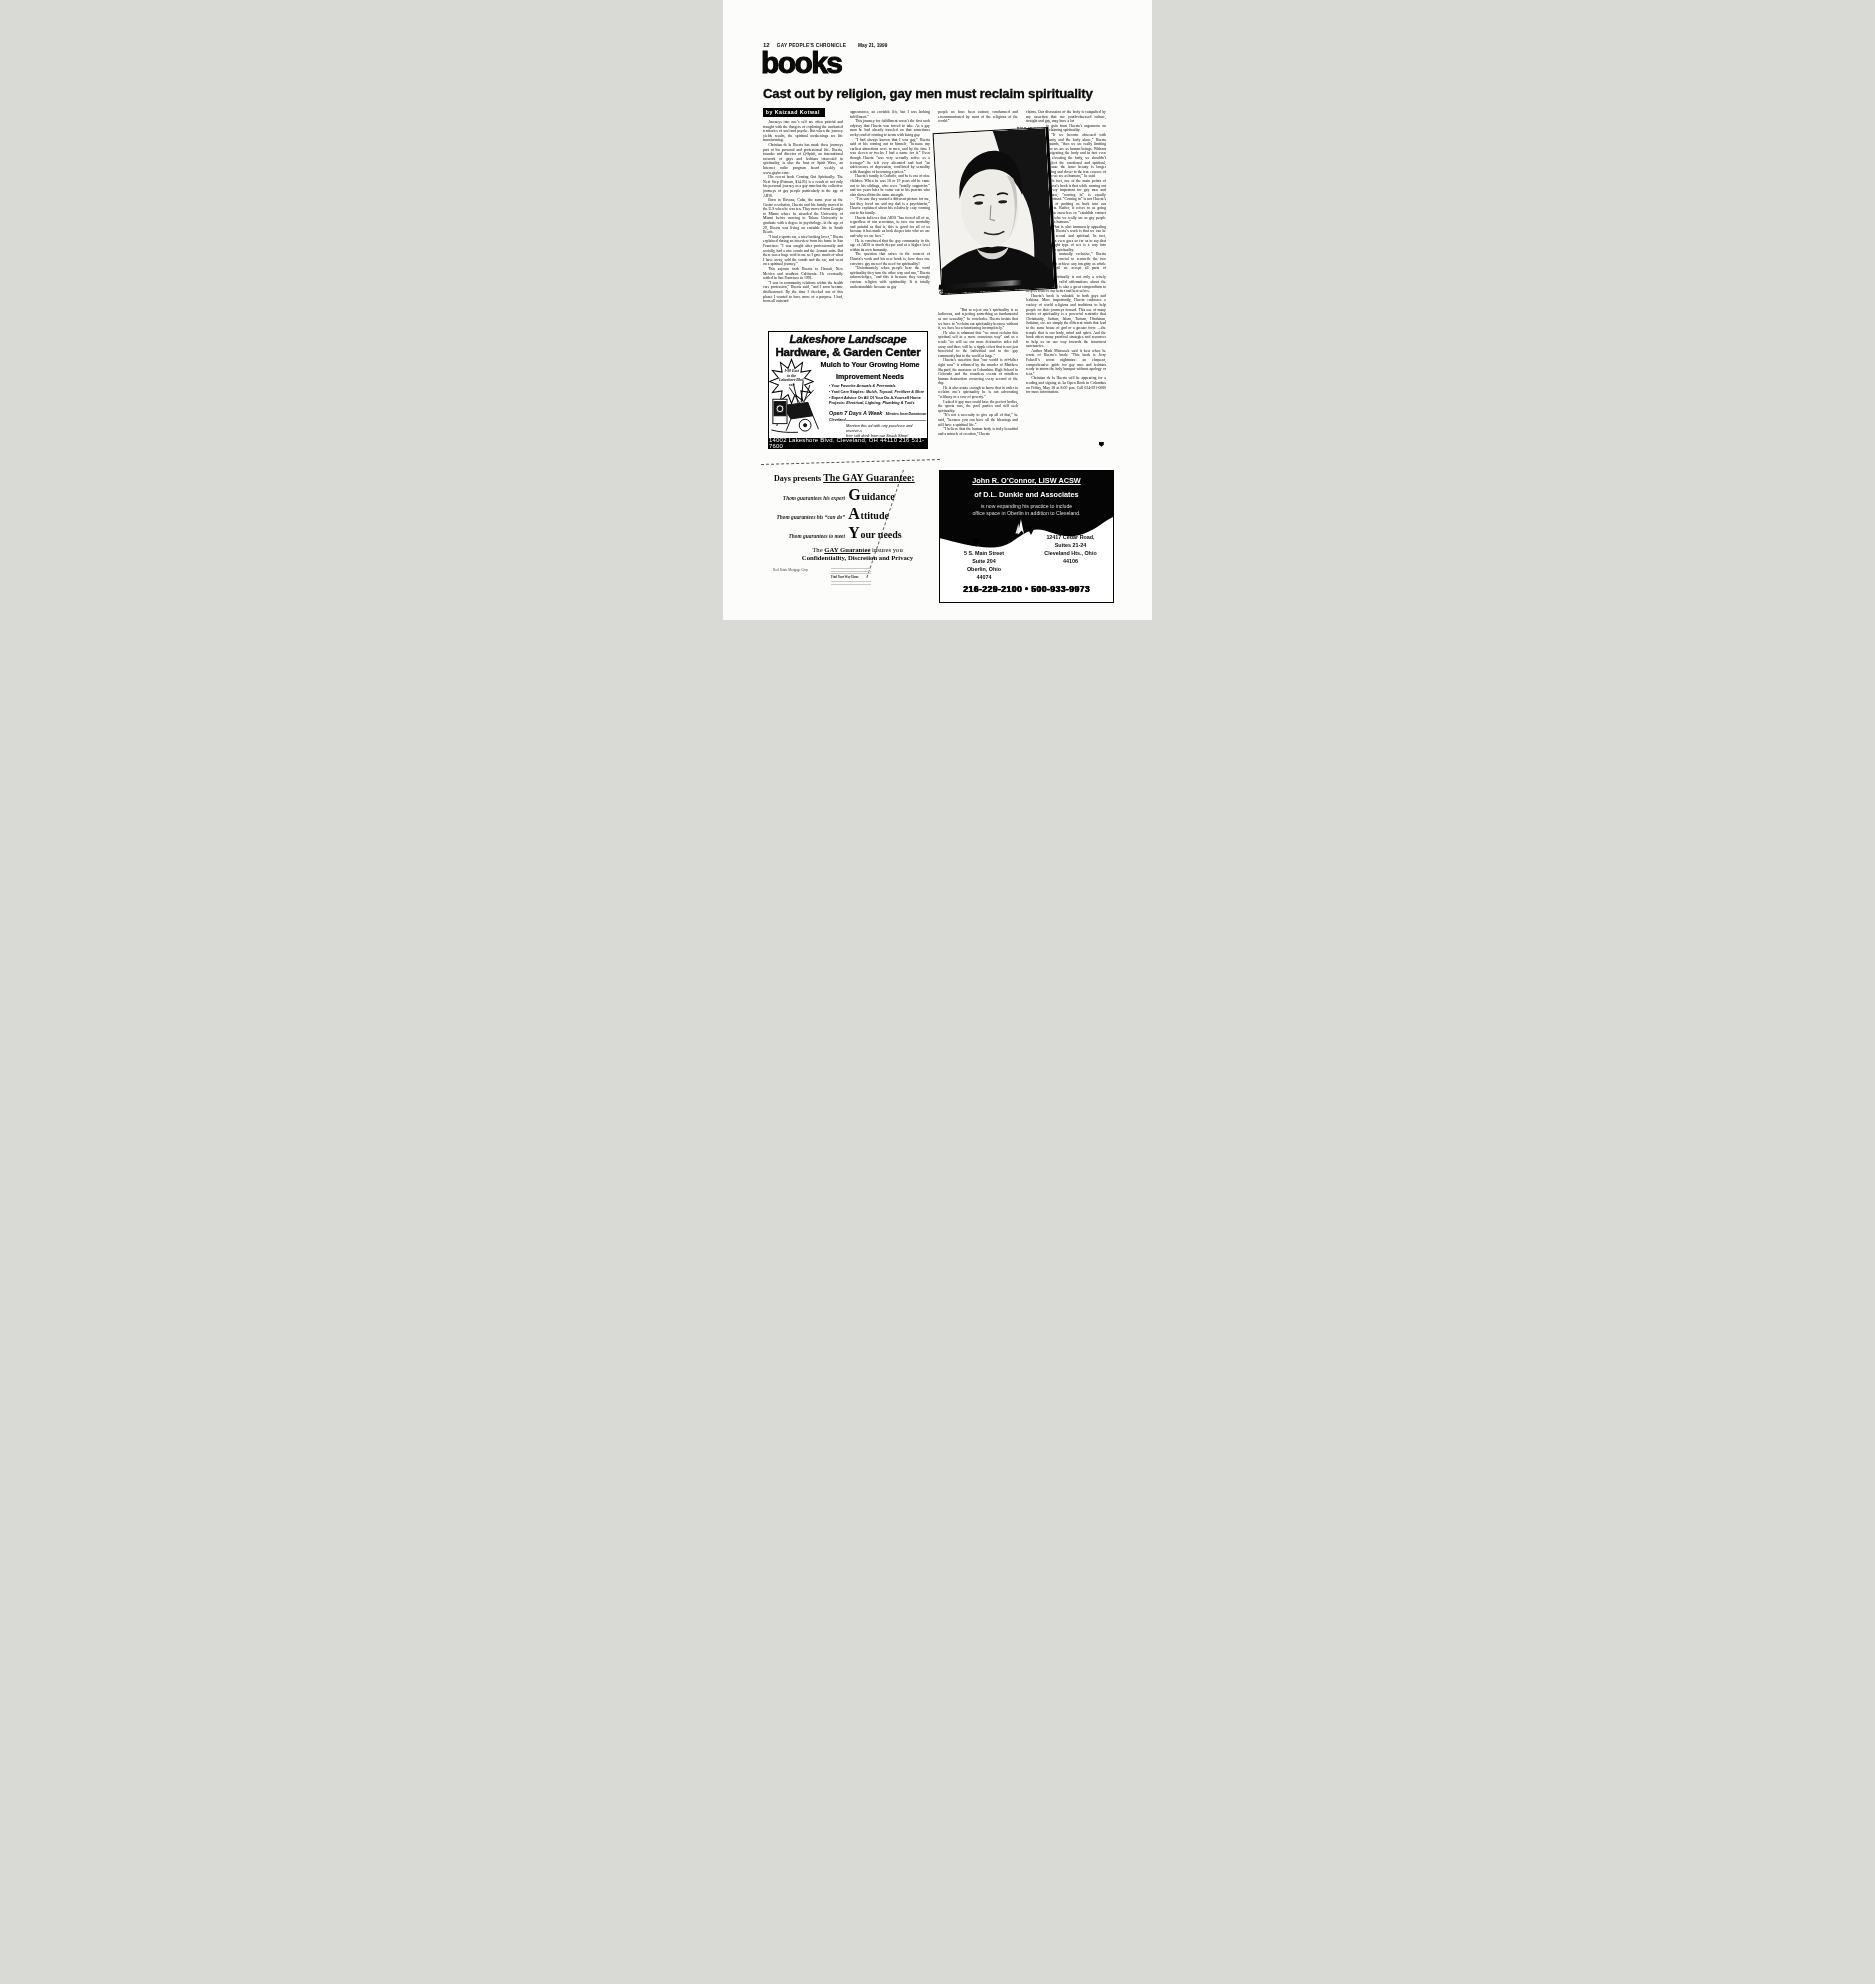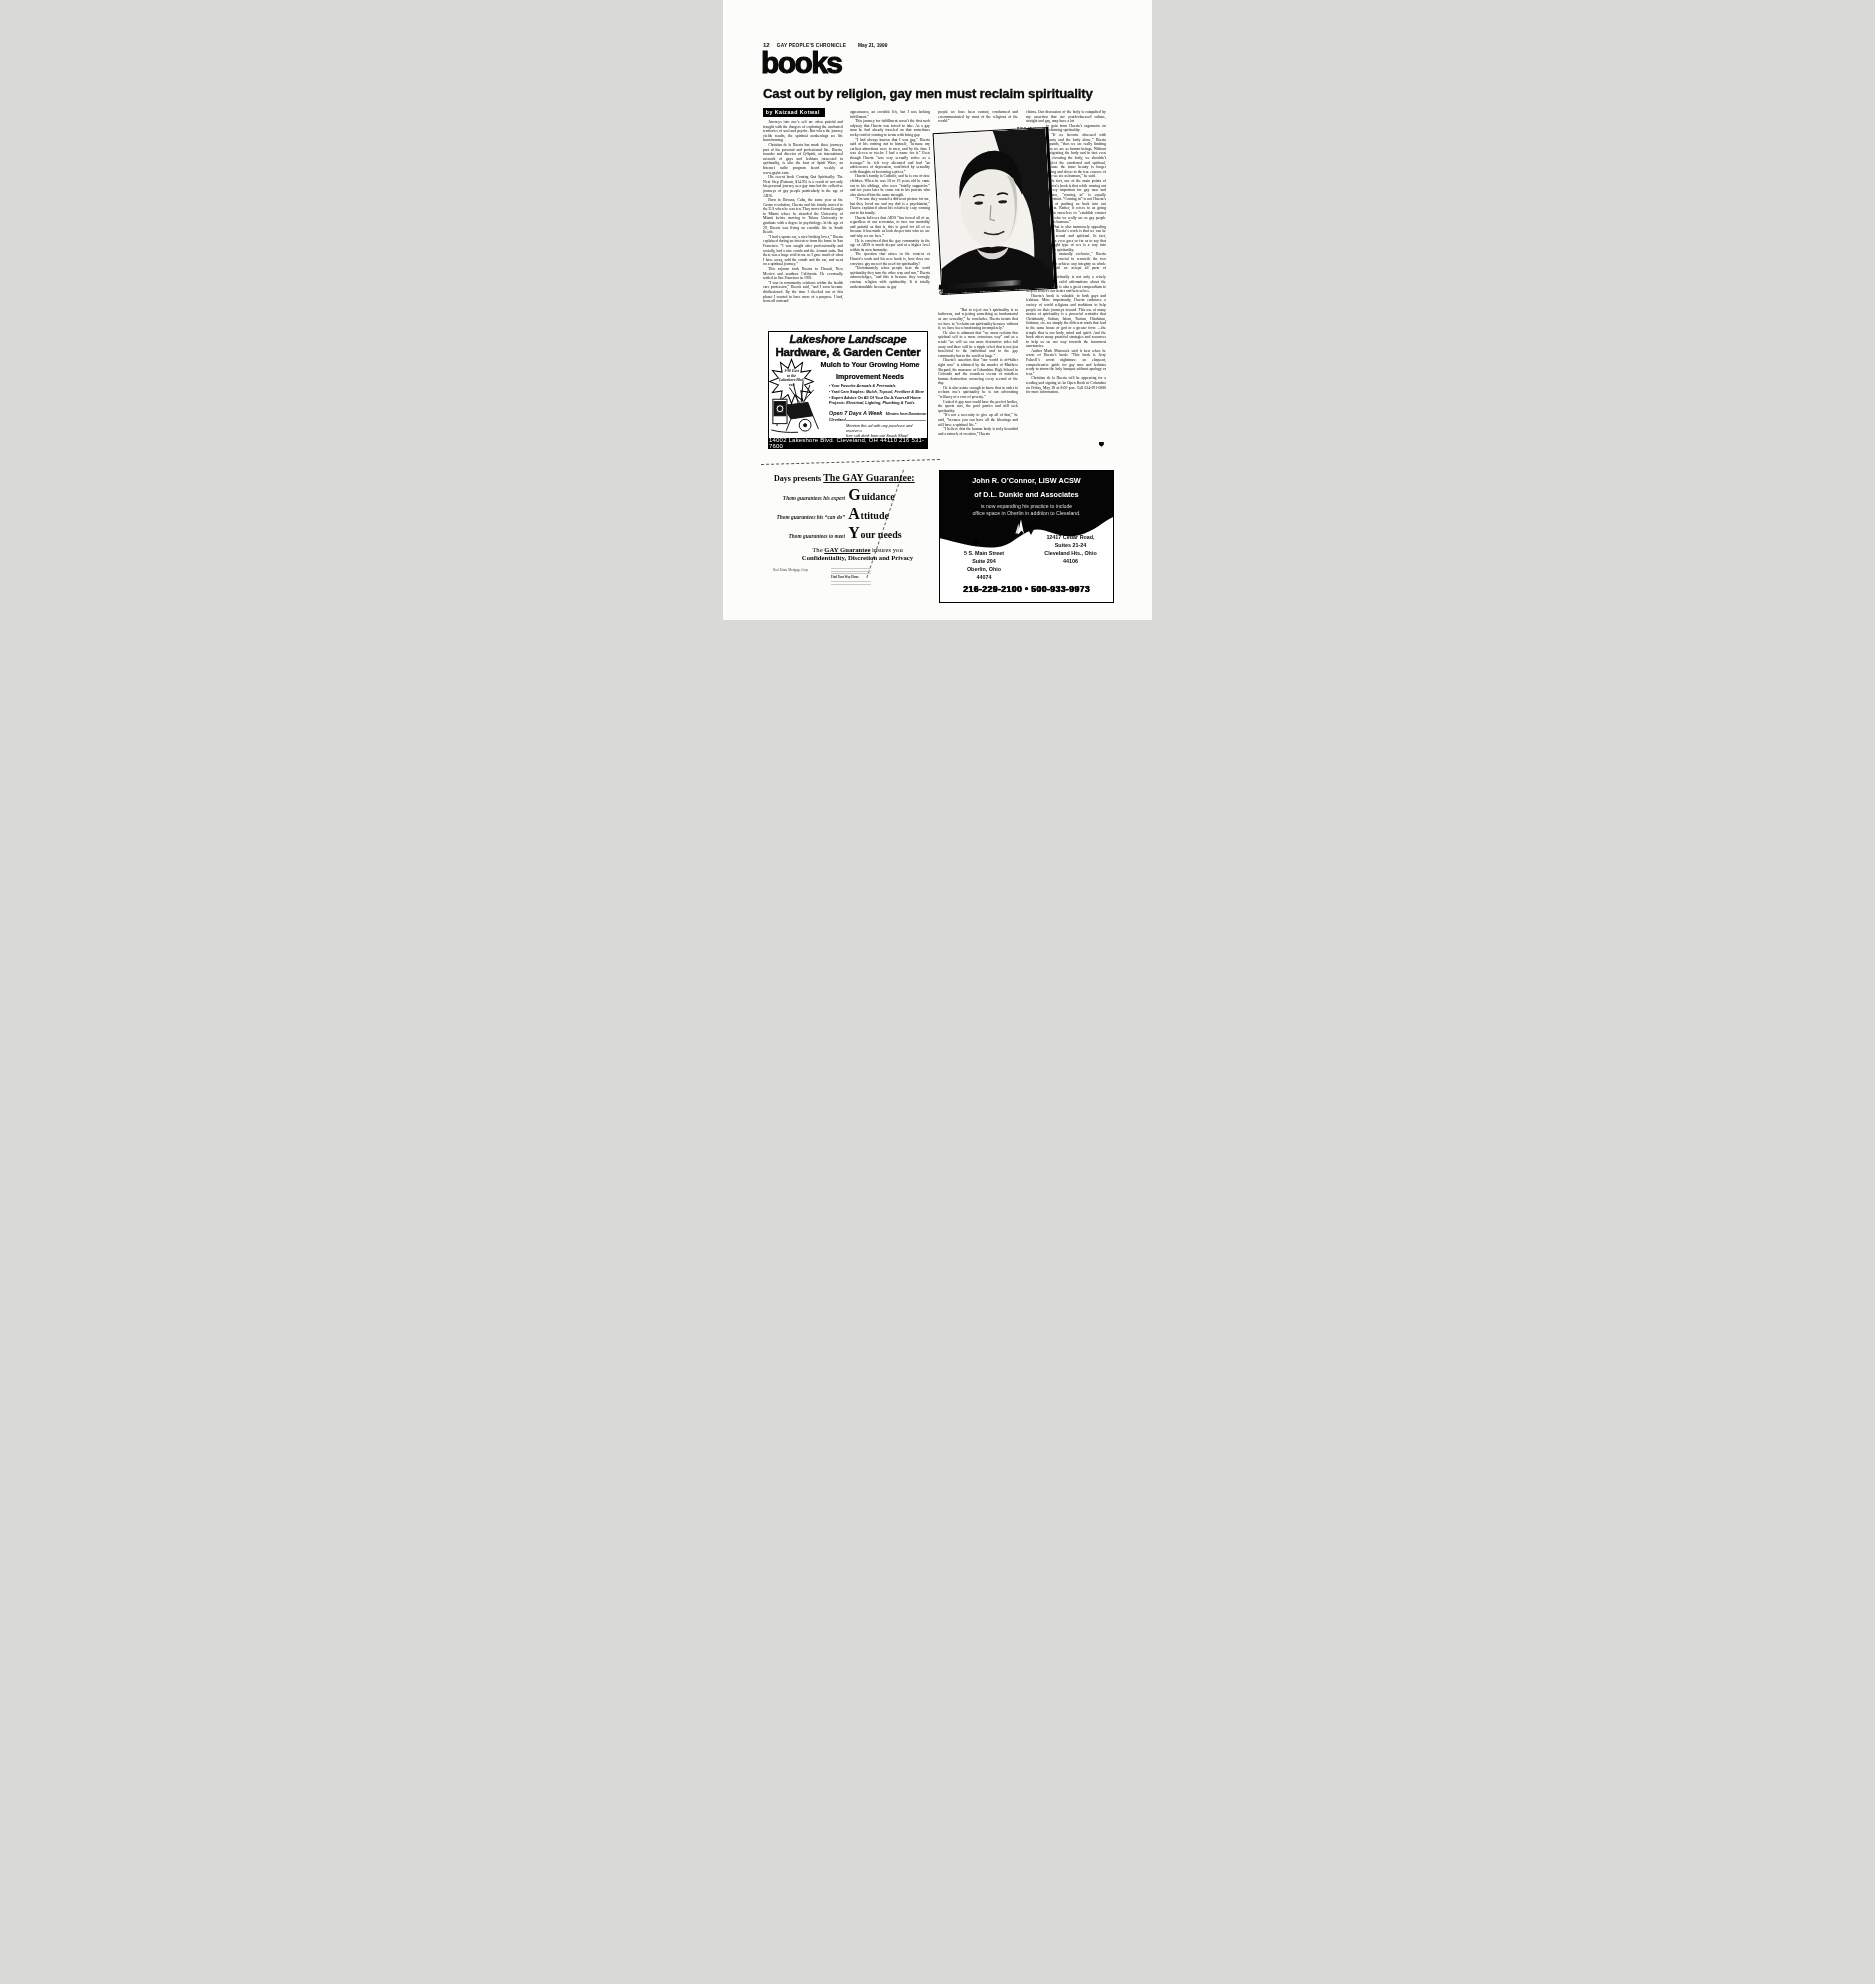--- a/index.html
+++ b/index.html
@@ -86,21 +86,21 @@
   .thom-close2{text-align:center;font-size:6.7px;font-weight:bold;margin-top:0.8px;}
   .fineL{position:absolute;left:50px;top:568px;font-size:3.2px;color:#444;}
   .fineL .sub{font-size:2.4px;color:#999;margin-top:2.4px;margin-left:16px;}
   .fineR{position:absolute;left:108px;top:567px;width:40px;font-size:2.5px;color:#999;line-height:1.6;}
   .fineR .bar{height:1.2px;background:#c9c9c6;margin:1.2px 0;}
   .fineR .bold{color:#333;font-weight:bold;font-size:3px;}
   
   .ocon{position:absolute;left:216px;top:470px;width:173px;height:131px;border:1.2px solid #000;
         background:#fff;overflow:hidden;font-family:"Liberation Sans",sans-serif;}
   .ocon-blob{position:absolute;left:0;top:0;width:173px;height:84px;}
-  .ocon-t1{position:relative;color:#fff;text-align:center;margin-top:5.2px;font-size:7.3px;font-weight:bold;}
+  .ocon-t1{position:relative;color:#fff;text-align:center;margin-top:5.2px;font-size:7.3px;font-weight:bold;text-decoration:underline;}
   .ocon-t2{position:relative;color:#fff;text-align:center;margin-top:5px;font-size:7.3px;font-weight:bold;}
   .ocon-b1{position:relative;color:#ddd;text-align:center;margin-top:4px;font-size:5.2px;}
   .ocon-b2{position:relative;color:#ddd;text-align:center;margin-top:1.2px;font-size:5.2px;}
   .tri{width:0;height:0;border-left:4.4px solid transparent;border-right:4.4px solid transparent;
        border-top:8px solid #000;position:absolute;}
   .triL{left:32px;top:68px;}
   .triR{left:87px;top:56px;}
   .addrL{position:absolute;left:12px;top:78px;width:64px;text-align:center;font-weight:bold;
          font-size:5.4px;line-height:1.5;}
   .addrR{position:absolute;left:95px;top:62px;width:71px;text-align:center;font-weight:bold;

